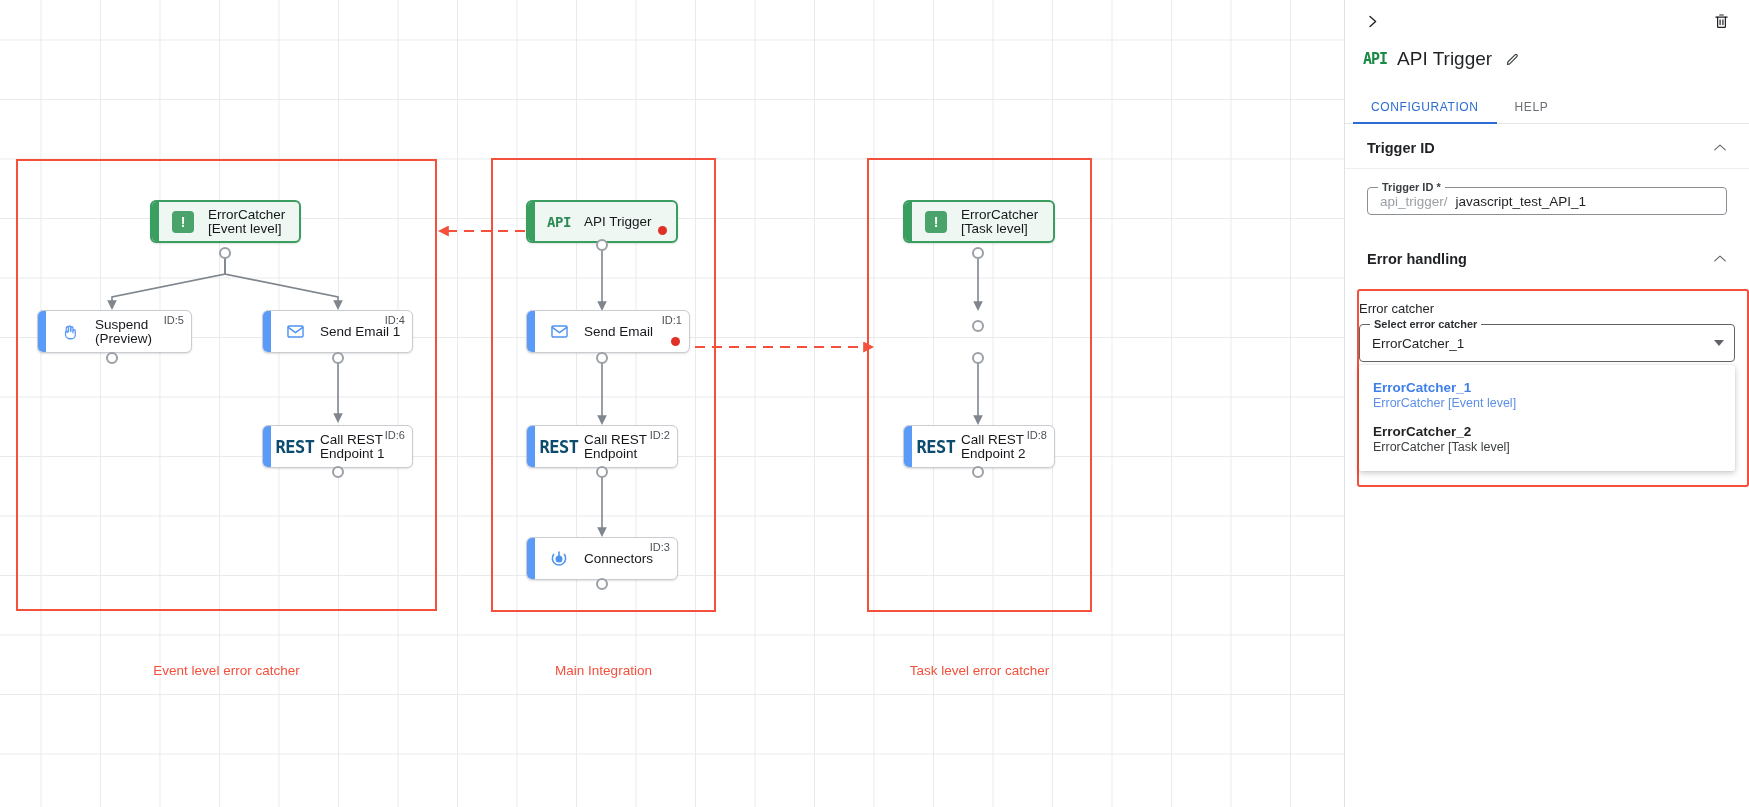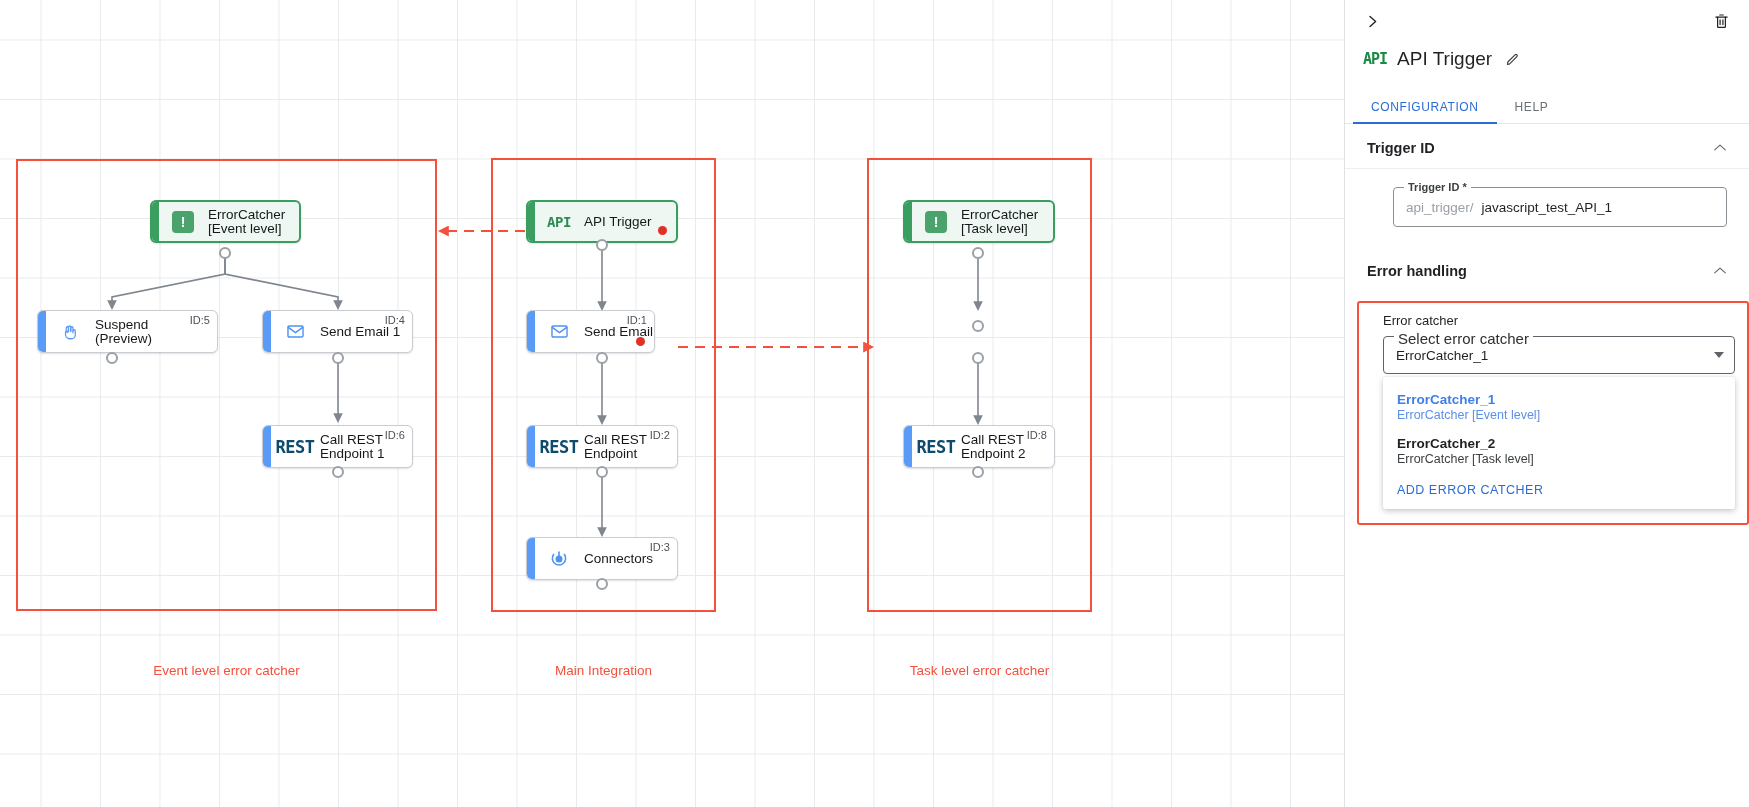--- a/index.html
+++ b/index.html
@@ -202,65 +202,64 @@
   }
   .chev {
     color: #5f6368; font-size: 12px;
   }
 
   .field-wrap { padding: 18px 22px 4px 22px; }
   .outlined-field {
     position: relative;
     border: 1px solid #8a8f94;
     border-radius: 4px;
-    height: 40px;
+    height: 28px;
     display: flex; align-items: center;
     padding: 0 12px;
-    margin-left: 26px;
   }
   .outlined-field .flegend {
     position: absolute;
     top: -7px; left: 10px;
     background: #ffffff;
     padding: 0 4px;
     font-size: 11px;
     color: #3c4043;
     font-weight: bold;
     white-space: nowrap;
   }
   .prefix { color: #9aa0a6; font-size: 13.5px; }
   .fvalue { color: #1f2124; font-size: 13.5px; margin-left: 8px; }
 
   
   .err-section { margin-top: 16px; }
   .err-box {
     margin: 10px 0 0 12px;
     border: 2px solid #f4503c;
     border-radius: 3px;
-    padding: 10px 12px 14px 24px;
+    padding: 10px 12px 14px 0;
     position: relative;
   }
   .err-box-title {
     font-size: 13px;
     color: #1f2124;
     margin-bottom: 8px;
   }
   .select-field {
     position: relative;
     border: 1px solid #5f6368;
     border-radius: 4px;
     height: 38px;
     display: flex; align-items: center;
     padding: 0 12px;
     background: #fff;
   }
   .select-field .flegend {
     position: absolute; top: -7px; left: 10px;
     background: #ffffff; padding: 0 4px;
-    font-size: 15px; color: #2c2f33; font-weight: normal;
+    font-size: 11px; color: #2c2f33; font-weight: bold;
   }
   .select-value { font-size: 13.5px; color: #1f2124; }
   .caret {
     position: absolute; right: 10px; top: 50%;
     transform: translateY(-50%);
     width: 0; height: 0;
     border-left: 5px solid transparent;
     border-right: 5px solid transparent;
     border-top: 6px solid #5f6368;
   }
@@ -342,21 +341,21 @@
       <div class="accent"></div>
       <div class="nicon">
         <span class="err-glyph">!</span>
       </div>
       <div class="nlabel">ErrorCatcher
 [Event level]</div>
     </div>
     <div class="port" style="left:219px; top:247px;"></div>
 
     <div class="port" style="left:106px; top:320px;"></div>
-    <div class="node blue" style="left:37px; top:310px; width:181px;">
+    <div class="node blue" style="left:37px; top:310px; width:155px;">
       <div class="accent"></div>
       <div class="nicon">
         <svg width="18" height="18" viewBox="0 0 24 24" fill="none" stroke="#5b9bf8" stroke-width="1.7" stroke-linecap="round" stroke-linejoin="round">
           <path d="M7 12V6.5a1.5 1.5 0 0 1 3 0V11"></path>
           <path d="M10 11V5.5a1.5 1.5 0 0 1 3 0V11"></path>
           <path d="M13 11V6.5a1.5 1.5 0 0 1 3 0V13"></path>
           <path d="M16 10.5a1.5 1.5 0 0 1 3 0V16a5 5 0 0 1-5 5h-2a6 6 0 0 1-6-6v-2.5a1.5 1.5 0 0 1 3 0"></path>
         </svg>
       </div>
       <div class="nlabel">Suspend
@@ -395,21 +394,21 @@
       <div class="accent"></div>
       <div class="nicon">
         <span class="api-glyph">API</span>
       </div>
       <div class="nlabel">API Trigger</div>
       <div class="reddot"></div>
     </div>
     <div class="port" style="left:596px; top:239px;"></div>
 
     <div class="port" style="left:596px; top:320px;"></div>
-    <div class="node blue" style="left:526px; top:310px; width:129px;">
+    <div class="node blue" style="left:526px; top:310px; width:164px;">
       <div class="accent"></div>
       <div class="nicon">
         <svg width="19" height="19" viewBox="0 0 24 24" fill="none" stroke="#4f93f0" stroke-width="1.8" stroke-linejoin="round">
           <rect x="2.5" y="5" width="19" height="14" rx="1.5"></rect>
           <path d="M2.5 6.5 L12 13.5 L21.5 6.5"></path>
         </svg>
       </div>
       <div class="nlabel">Send Email</div>
       <div class="nid">ID:1</div>
       <div class="reddot"></div>
@@ -541,19 +540,18 @@
 
         <div class="dropdown">
           <div class="dd-item selected">
             <span class="dd-main">ErrorCatcher_1</span>
             <span class="dd-sub">ErrorCatcher [Event level]</span>
           </div>
           <div class="dd-item bold">
             <span class="dd-main">ErrorCatcher_2</span>
             <span class="dd-sub">ErrorCatcher [Task level]</span>
           </div>
-          <div class="dd-action">ADD ERROR CATCHER</div>
         </div>
       </div>
     </div>
 
   </div>
 </div>
 
 </body></html>

